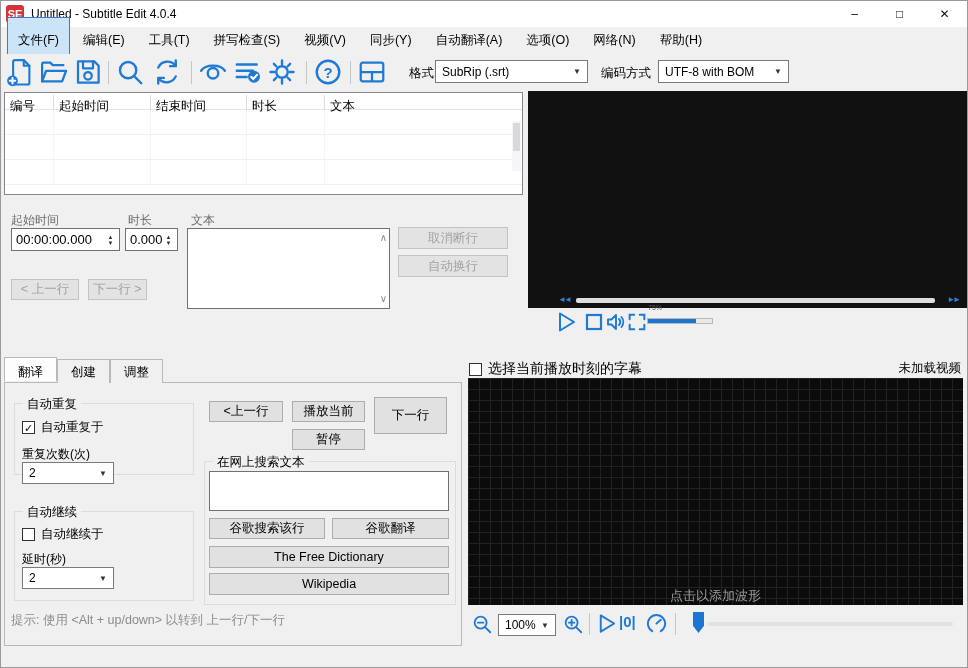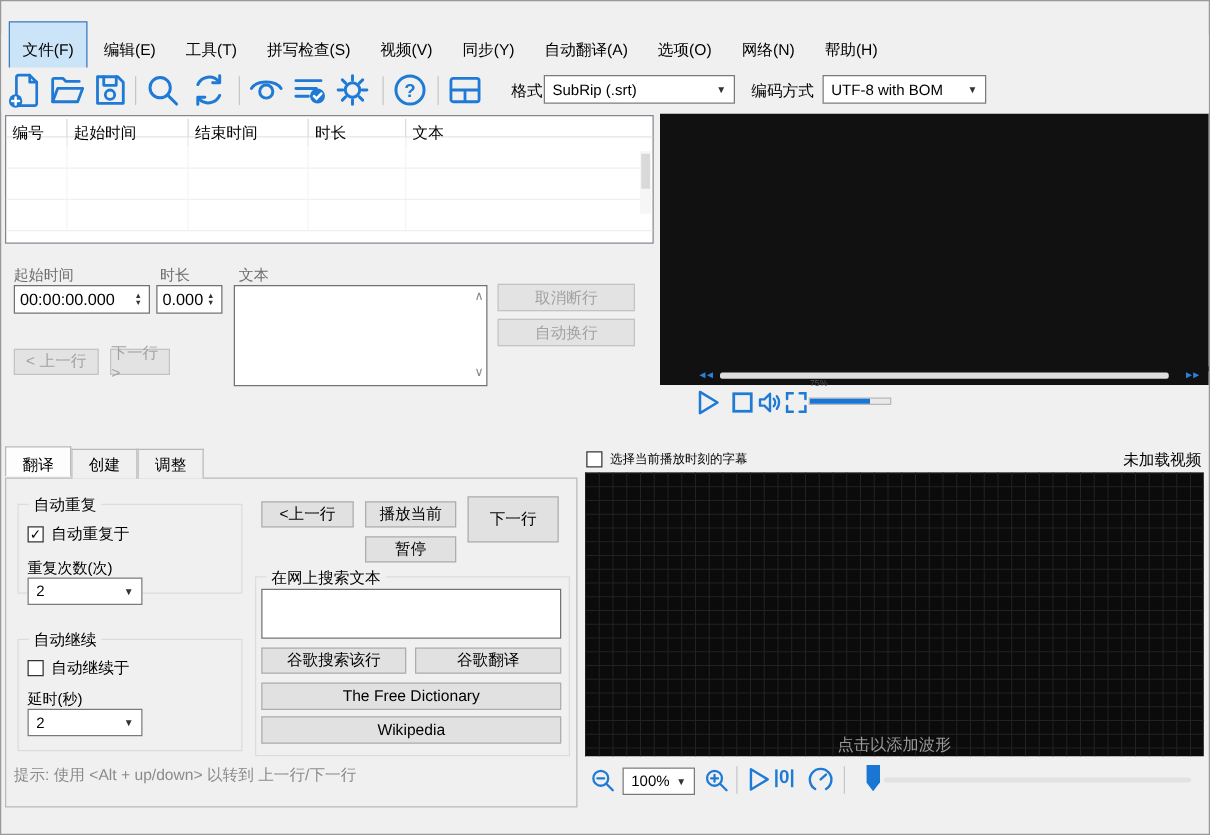--- a/index.html
+++ b/index.html
@@ -61,39 +61,48 @@
   .tab { padding:4px 13px; border:1px solid #b9b9b9; border-bottom:none; background:#f0f0f0; font-size:12.5px; margin-right:0; }
   .tab.active { background:#fdfdfd; position:relative; top:-2px; padding-top:6px; z-index:2; }
   .tabpage { position:absolute; left:3px; top:381px; width:458px; height:264px; background:#f0f0f0; border:1px solid #b9b9b9; }
   .groupbox { position:absolute; border:1px solid #dcdcdc; }
   .groupbox .gb-label { position:absolute; top:-8px; left:8px; background:#f0f0f0; padding:0 4px; font-size:12.5px; color:#000; }
   .checkrow { position:absolute; display:flex; align-items:center; font-size:12.5px; }
   .checkbox { width:13px; height:13px; border:1px solid #333; background:#fff; margin-right:6px; font-size:11px; line-height:12px; text-align:center; color:#000; }
   .hint { position:absolute; left:10px; top:611px; color:#8b8b8b; font-size:12.5px; }
 
   
-  .wf-checkrow { position:absolute; left:468px; top:359px; display:flex; align-items:center; font-size:10px; }
+  .wf-checkrow { position:absolute; left:468px; top:359px; display:flex; align-items:center; font-size:14px; }
   .wf-status { position:absolute; right:6px; top:359px; font-size:12.5px; }
   .waveform { position:absolute; left:467px; top:377px; width:495px; height:227px; background:#0b0b0b;
     background-image:linear-gradient(#222 1px, transparent 1px), linear-gradient(90deg, #222 1px, transparent 1px);
     background-size:11px 11px; display:flex; align-items:flex-end; justify-content:center; }
   .wf-placeholder { color:#9a9a9a; font-size:13px; }
   .wf-sep { position:absolute; top:612px; width:1px; height:22px; background:#c6c6c6; }
   .pause-zero { position:absolute; left:618px; top:612px; color:#1e7ad4; font-size:15px; font-weight:bold; letter-spacing:0; }
   .pos-groove { position:absolute; left:706px; top:621px; width:246px; height:4px; background:#e2e2e2; border-radius:2px; }
   .pos-thumb { position:absolute; left:692px; top:611px; width:11px; height:21px; background:#1976d2;
     clip-path:polygon(0 0, 100% 0, 100% 66%, 50% 100%, 0 66%); }
 
   svg { display:block; }
 </style>
 </head>
 <body>
 
 <div id="window">
 
+  <div class="titlebar">
+    <div class="app-icon">SE</div>
+    <div class="title-text">Untitled - Subtitle Edit 4.0.4</div>
+    <div class="win-btns">
+      <div class="win-btn">–</div>
+      <div class="win-btn">□</div>
+      <div class="win-btn">✕</div>
+    </div>
+  </div>
 
   <div class="menubar">
     <div class="menu-item selected">文件(F)</div>
     <div class="menu-item">编辑(E)</div>
     <div class="menu-item">工具(T)</div>
     <div class="menu-item">拼写检查(S)</div>
     <div class="menu-item">视频(V)</div>
     <div class="menu-item">同步(Y)</div>
     <div class="menu-item">自动翻译(A)</div>
     <div class="menu-item">选项(O)</div>
@@ -239,21 +248,21 @@
   </div>
 
   <div class="textarea">
     <span class="sc" style="top:4px">∧</span>
     <span class="sc" style="bottom:4px">∨</span>
   </div>
 
   <div class="btn disabled" style="left:397px; top:226px; width:110px; height:22px">取消断行</div>
   <div class="btn disabled" style="left:397px; top:254px; width:110px; height:22px">自动换行</div>
   <div class="btn disabled" style="left:10px; top:278px; width:68px; height:21px">&lt; 上一行</div>
-  <div class="btn disabled" style="left:87px; top:278px; width:48px; height:21px">下一行 &gt;</div>
+  <div class="btn disabled" style="left:87px; top:278px; width:59px; height:21px">下一行 &gt;</div>
 
   <div class="video"></div>
   <div class="seekrow">
     <span class="seek-arrow" style="left:30px">◄◄</span>
     <div class="seek-groove"></div>
     <span class="seek-arrow" style="right:8px">►►</span>
   </div>
   <div class="vc-icon" style="left:553px; top:309px">
     <svg width="24" height="24" viewBox="0 0 24 24" fill="none" stroke="#1e7ad4" stroke-width="2" stroke-linejoin="round">
         <path d="M6 3.5l14 8.5-14 8.5z"></path>

